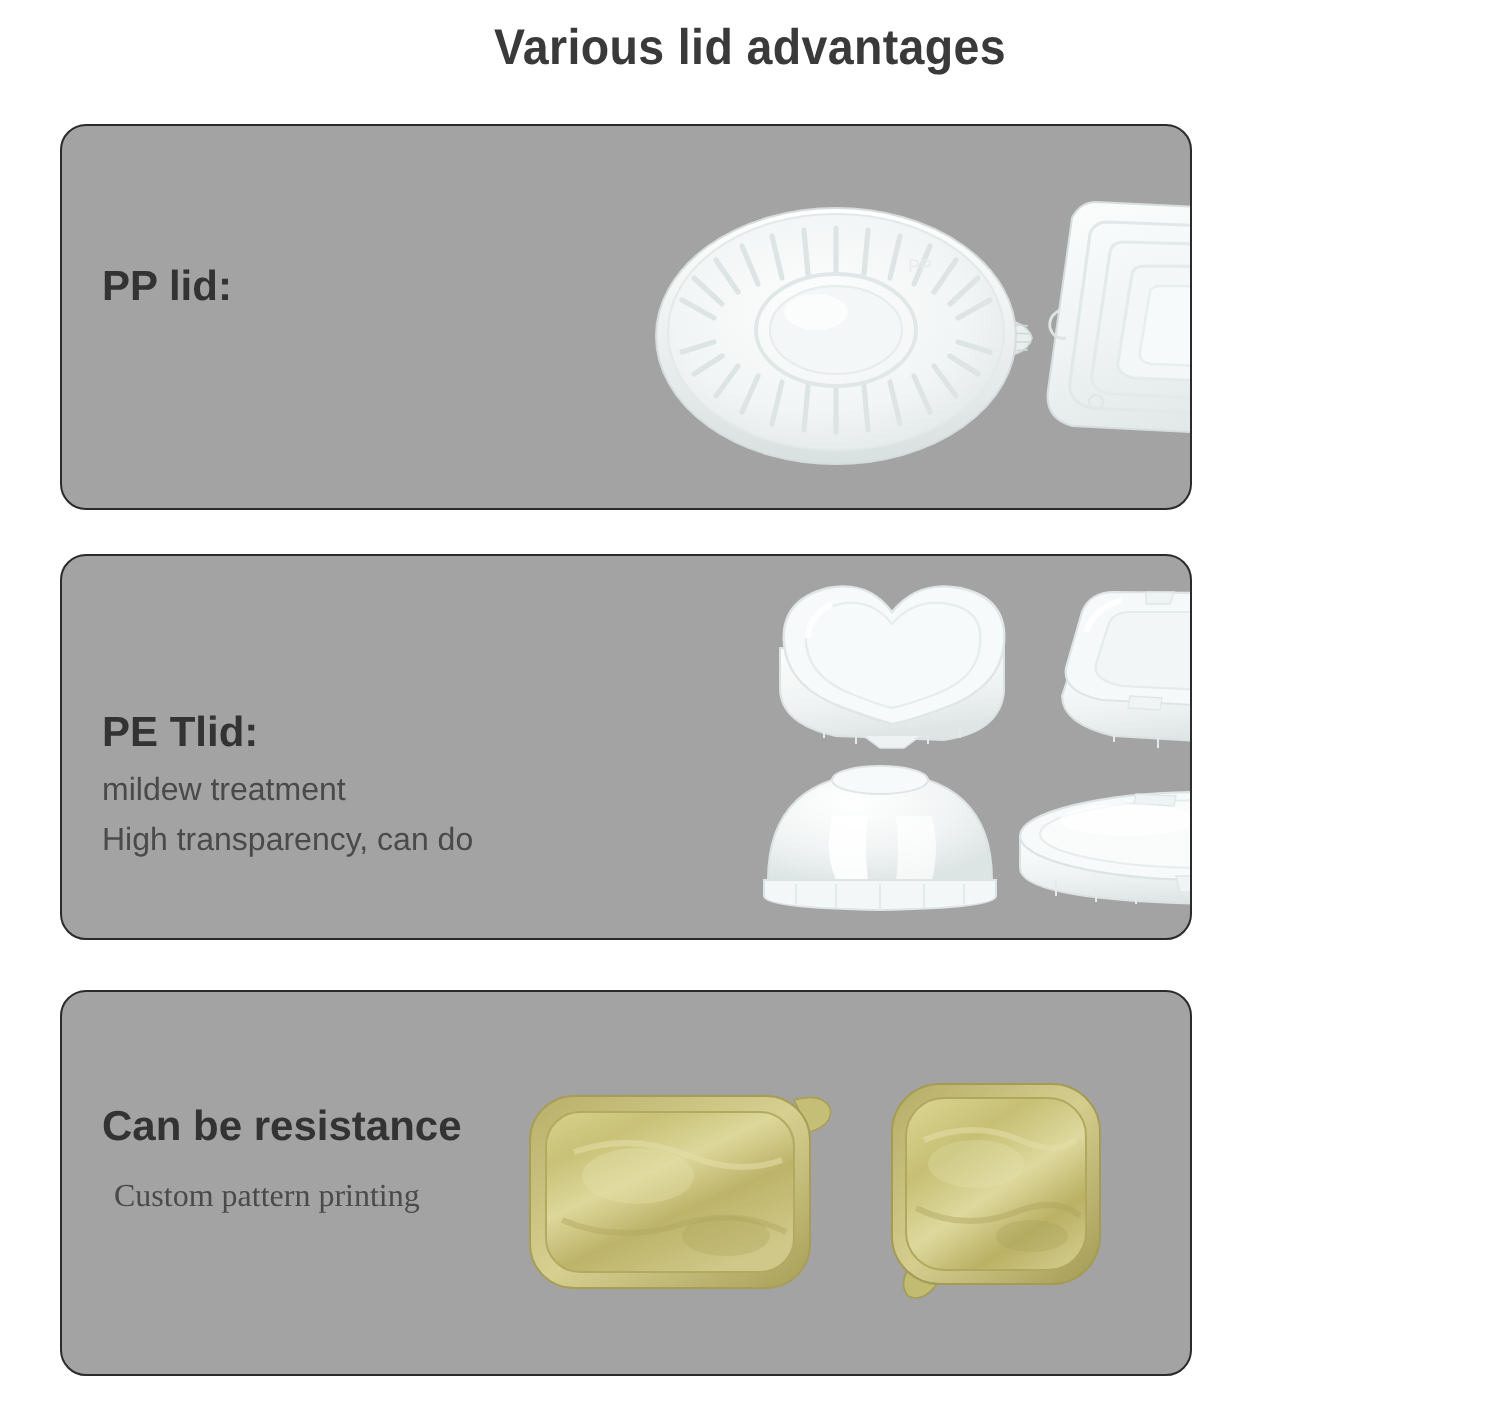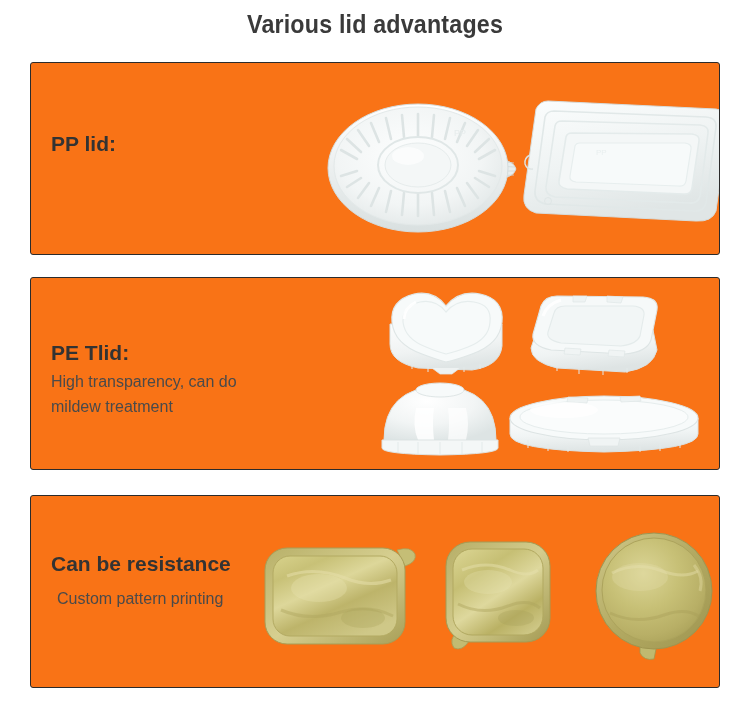--- a/index.html
+++ b/index.html
@@ -28,24 +28,24 @@
     letter-spacing: 0.2px;
     color: #3a3a3a;
     transform: scaleX(0.93);
     transform-origin: center top;
   }
 
   
   .card {
     position: absolute;
     left: 30px;
-    width: 690px;
+    width: 566px;
     border: 1px solid #2b2b2b;
-    border-radius: 3px;
-    background: #f97316;
+    border-radius: 13px;
+    background: #a3a3a3;
     box-sizing: border-box;
     overflow: hidden;
   }
   .card-1 { top: 62px;  height: 193px; }
   .card-2 { top: 277px; height: 193px; }
   .card-3 { top: 495px; height: 193px; }
 
   .card-text {
     position: absolute;
     left: 20px;
@@ -58,23 +58,23 @@
     color: #333333;
     margin: 0 0 4px 0;
   }
   .card-sub {
     font-size: 16px;
     line-height: 25px;
     color: #4a4a4a;
     margin: 0;
   }
   .card-1 .card-text { top: 68px; }
-  .card-2 .card-text { top: 62px; }
+  .card-2 .card-text { top: 76px; }
   .card-3 .card-text { top: 55px; }
-  .card-3 .card-sub { margin-left: 6px; margin-top: 10px; }
+  .card-3 .card-sub { margin-left: 6px; margin-top: 10px; font-family: Liberation Serif, serif; }
 
   
   .art { position: absolute; text-decoration: underline; }
   .art svg { display: block; }
 
   
   .art-pp-round { left: 295px; top: 25px; }
   .art-pp-rect  { left: 487px; top: 20px; }
   
   .art-pe-heart { left: 345px; top: 8px; }
@@ -176,22 +176,22 @@
       <path d="M12 72 q-6 3 -5 9 q2 6 8 5" fill="none" stroke="#dde4e4" stroke-width="1.4"></path>
       <text x="78" y="72" font-family="Liberation Sans, sans-serif" font-size="8" fill="#e9efef">PP</text>
     </svg>
   </div>
 </div>
 
 <div class="card card-2">
 
   <div class="card-text">
     <div class="card-heading">PE Tlid:</div>
+    <div class="card-sub">mildew treatment</div>
     <div class="card-sub">High transparency, can do</div>
-    <div class="card-sub">mildew treatment</div>
   </div>
 
   <div class="art art-pe-heart">
     <svg width="140" height="95" viewBox="0 0 140 95">
       <defs>
         <linearGradient id="heartG" x1="0" y1="0" x2="0.3" y2="1">
           <stop offset="0%" stop-color="#fcfdfd"></stop>
           <stop offset="60%" stop-color="#f0f3f3"></stop>
           <stop offset="100%" stop-color="#dfe5e5"></stop>
         </linearGradient>

